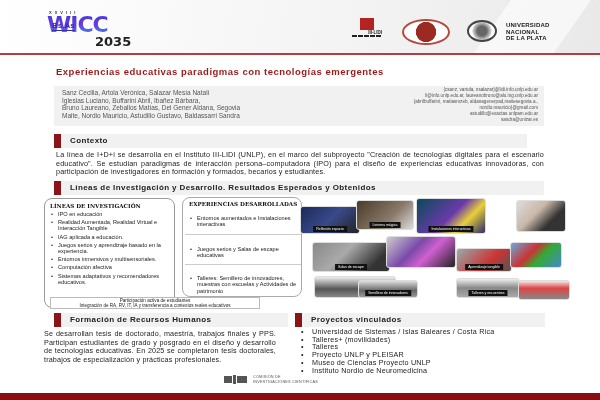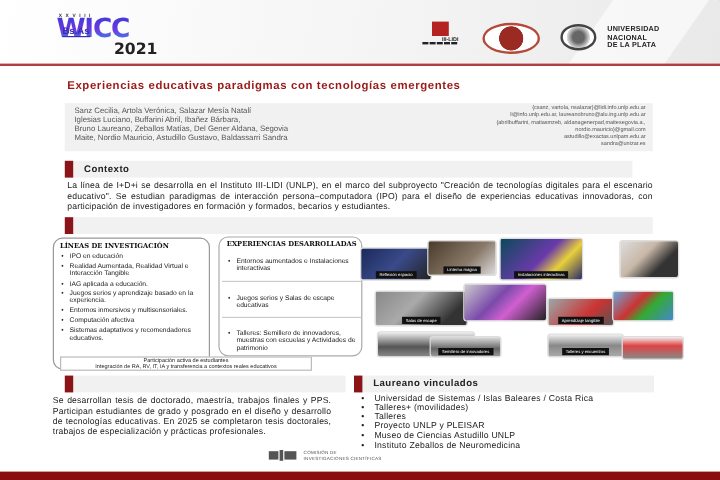--- a/index.html
+++ b/index.html
@@ -55,21 +55,21 @@
 </head>
 <body>
 
 <div class="header">
   <div class="diag"></div>
   <div class="stripe-green"></div>
   <div class="wicc">
     <div class="roman">XXVIII</div>
     <div class="big">WICC</div>
     <div class="city">Bs.As</div>
-    <div class="year">2021</div>
+    <div class="year">2035</div>
   </div>
   <div class="lidi">
     <div class="box"></div>
     <div class="txt">III-LIDI</div>
     <div class="bars">
         <span></span>
         <span></span>
         <span></span>
         <span></span>
         <span></span>
@@ -105,20 +105,21 @@
 </div>
 
 <div class="sechead" style="left:54px;top:134px;width:473px">
   <div class="mark"></div>
   <div class="lbl">Contexto</div>
 </div>
 <div class="para" style="left:56px;top:151px;width:488px">La línea de I+D+i se desarrolla en el Instituto III-LIDI (UNLP), en el marco del subproyecto "Creación de tecnologías digitales para el escenario educativo". Se estudian paradigmas de interacción persona–computadora (IPO) para el diseño de experiencias educativas innovadoras, con participación de investigadores en formación y formados, becarios y estudiantes.</div>
 
 <div class="sechead" style="left:54px;top:181px;width:490px">
   <div class="mark"></div>
+  <div class="lbl">Líneas de Investigación y Desarrollo. Resultados Esperados y Obtenidos</div>
 </div>
 
 <div class="lines-box">
   <h4>LÍNEAS DE INVESTIGACIÓN</h4>
   <ul>
     <li>IPO en educación</li>
     <li>Realidad Aumentada, Realidad Virtual e Interacción Tangible</li>
     <li>IAG aplicada a educación.</li>
     <li>Juegos serios y aprendizaje basado en la experiencia.</li>
     <li>Entornos inmersivos y multisensoriales.</li>
@@ -165,34 +166,35 @@
   <div class="ph" style="left:218px;top:84px;width:52px;height:20px;background:linear-gradient(180deg,#f4e8e8,#d44 40%,#888)"></div>
 </div>
 
 <div class="note-box">
   <div>Participación activa de estudiantes</div>
   <div>Integración de RA, RV, IT, IA y transferencia a contextos reales educativos</div>
 </div>
 
 <div class="sechead" style="left:54px;top:313px;width:234px">
   <div class="mark"></div>
+  <div class="lbl">Formación de Recursos Humanos</div>
 </div>
 <div class="para" style="left:44px;top:330px;width:232px">Se desarrollan tesis de doctorado, maestría, trabajos finales y PPS. Participan estudiantes de grado y posgrado en el diseño y desarrollo de tecnologías educativas. En 2025 se completaron tesis doctorales, trabajos de especialización y prácticas profesionales.</div>
 
 <div class="sechead" style="left:295px;top:313px;width:250px">
   <div class="mark"></div>
-  <div class="lbl">Laureano vinculados</div>
+  <div class="lbl">Proyectos vinculados</div>
 </div>
 <ul class="proj-list" style="top:328px">
   <li>Universidad de Sistemas / Islas Baleares / Costa Rica</li>
   <li>Talleres+ (movilidades)</li>
   <li>Talleres</li>
   <li>Proyecto UNLP y PLEISAR</li>
-  <li>Museo de Ciencias Astudillo UNLP</li>
-  <li>Instituto Zeballos de Neuromedicina</li>
+  <li>Museo de Ciencias Proyecto UNLP</li>
+  <li>Instituto Nordio de Neuromedicina</li>
 </ul>
 
 <div class="cic">
   <span style="left:0;top:1px;width:8px;height:7px"></span>
   <span style="left:9px;top:0;width:3px;height:9px"></span>
   <span style="left:13px;top:1px;width:10px;height:7px"></span>
 </div>
 <div class="cictxt">
   <div>COMISIÓN DE</div>
   <div>INVESTIGACIONES CIENTÍFICAS</div>

